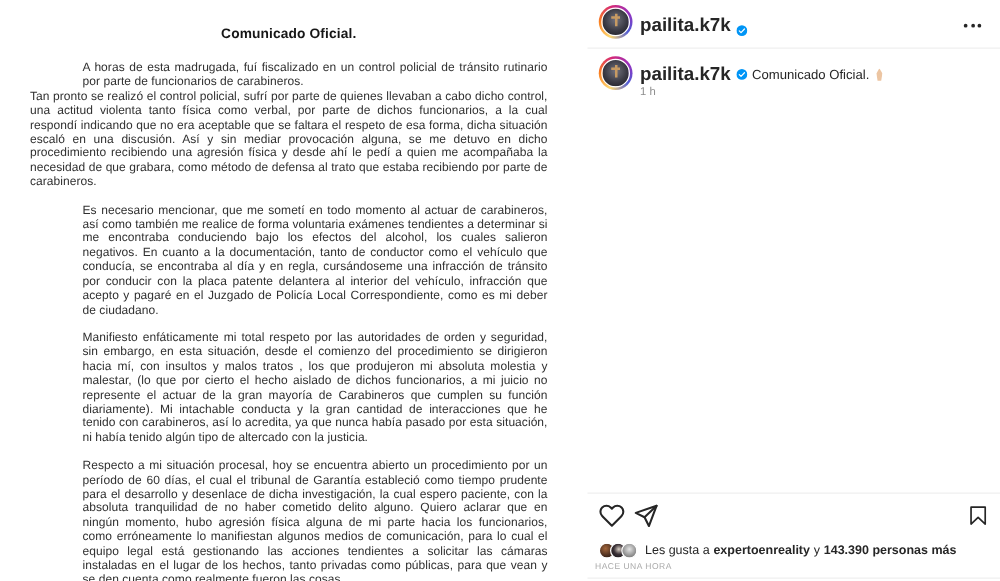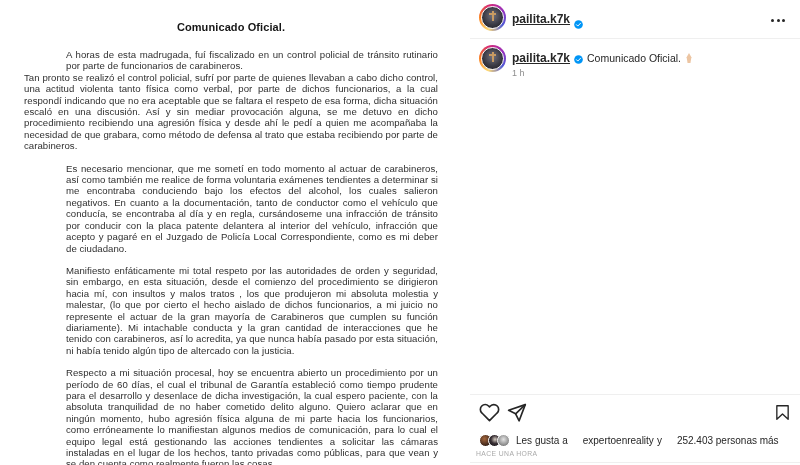--- a/index.html
+++ b/index.html
@@ -29,21 +29,21 @@
                  cursor:pointer; }
   .avatar-inner { width:100%; height:100%; border-radius:50%; border:1.5px solid #fff;
                   background:
                     linear-gradient(#c79a62,#c79a62) center 38%/2px 10px no-repeat,
                     linear-gradient(#c79a62,#c79a62) center 31%/7px 2px no-repeat,
                     radial-gradient(circle at 50% 42%, #72727e 0%, #3a3a44 55%, #181820 100%); }
   .av-header { left:9px; top:4px; }
   .av-caption { left:9px; top:45px; }
 
   .header-user { position:absolute; left:42px; top:12px; display:flex; align-items:center; gap:4px; }
-  .username { font-weight:bold; font-size:12px; color:#262626; cursor:pointer;text-decoration:underline; }
+  .username { font-weight:bold; font-size:15px; color:#262626; cursor:pointer; }
   .badge { display:inline-block; width:9px; height:9px; }
 
   .more-btn { position:absolute; right:11px; top:12px; width:22px; height:16px; display:flex;
               align-items:center; justify-content:center; gap:2.5px; cursor:pointer; }
   .more-btn i { width:3px; height:3px; border-radius:50%; background:#262626; }
 
   .caption-row { position:absolute; left:42px; top:51px; width:270px; display:flex;
                  align-items:center; gap:4px; font-size:10.5px; color:#262626; }
   .caption-text { font-weight:normal; }
   .pray-emoji { display:inline-block; width:8px; height:10px; background:#ecc5a2;
@@ -58,21 +58,21 @@
   .icon-btn svg { display:block; }
 
   .likes-row { position:absolute; left:9px; top:434px; display:flex; align-items:center; }
   .like-avatars { display:flex; }
   .mini-av { width:13px; height:13px; border-radius:50%; border:1.5px solid #fff; cursor:pointer; }
   .mini-av + .mini-av { margin-left:-4px; }
   .mini-av-1 { background:radial-gradient(circle at 40% 35%, #a3663c 0%, #4a2d1e 60%, #1c120c 100%); }
   .mini-av-2 { background:radial-gradient(circle at 55% 40%, #d8cfc4 0%, #3a3136 45%, #0e0c10 100%); }
   .mini-av-3 { background:radial-gradient(circle at 50% 40%, #e3e3e3 0%, #9a9a9a 55%, #5d5d5d 100%); }
   .likes-text { margin-left:6px; font-size:10px; color:#262626; display:flex; gap:3px; white-space:nowrap; }
-  .likes-text .bold { font-weight:normal; cursor:pointer;margin-left:12px; }
+  .likes-text .bold { font-weight:bold; cursor:pointer; }
 
   .timestamp { position:absolute; left:6px; top:450px; font-size:6.8px; letter-spacing:0.4px;
                color:#a9a9a9; text-transform:uppercase; }
 </style>
 </head>
 <body>
 
 <div class="stage">
 
   <div class="post-image">
@@ -147,20 +147,20 @@
     <div class="likes-row">
       <span class="like-avatars">
         <span class="mini-av mini-av-1"></span>
         <span class="mini-av mini-av-2"></span>
         <span class="mini-av mini-av-3"></span>
       </span>
       <span class="likes-text">
         <span>Les gusta a</span>
         <span class="bold">expertoenreality</span>
         <span>y</span>
-        <span class="bold">252.403 personas más</span>
+        <span class="bold">143.390 personas más</span>
       </span>
     </div>
 
     <div class="timestamp">HACE UNA HORA</div>
     <div class="divider div-bottom"></div>
   </div>
 </div>
 
 </body></html>

